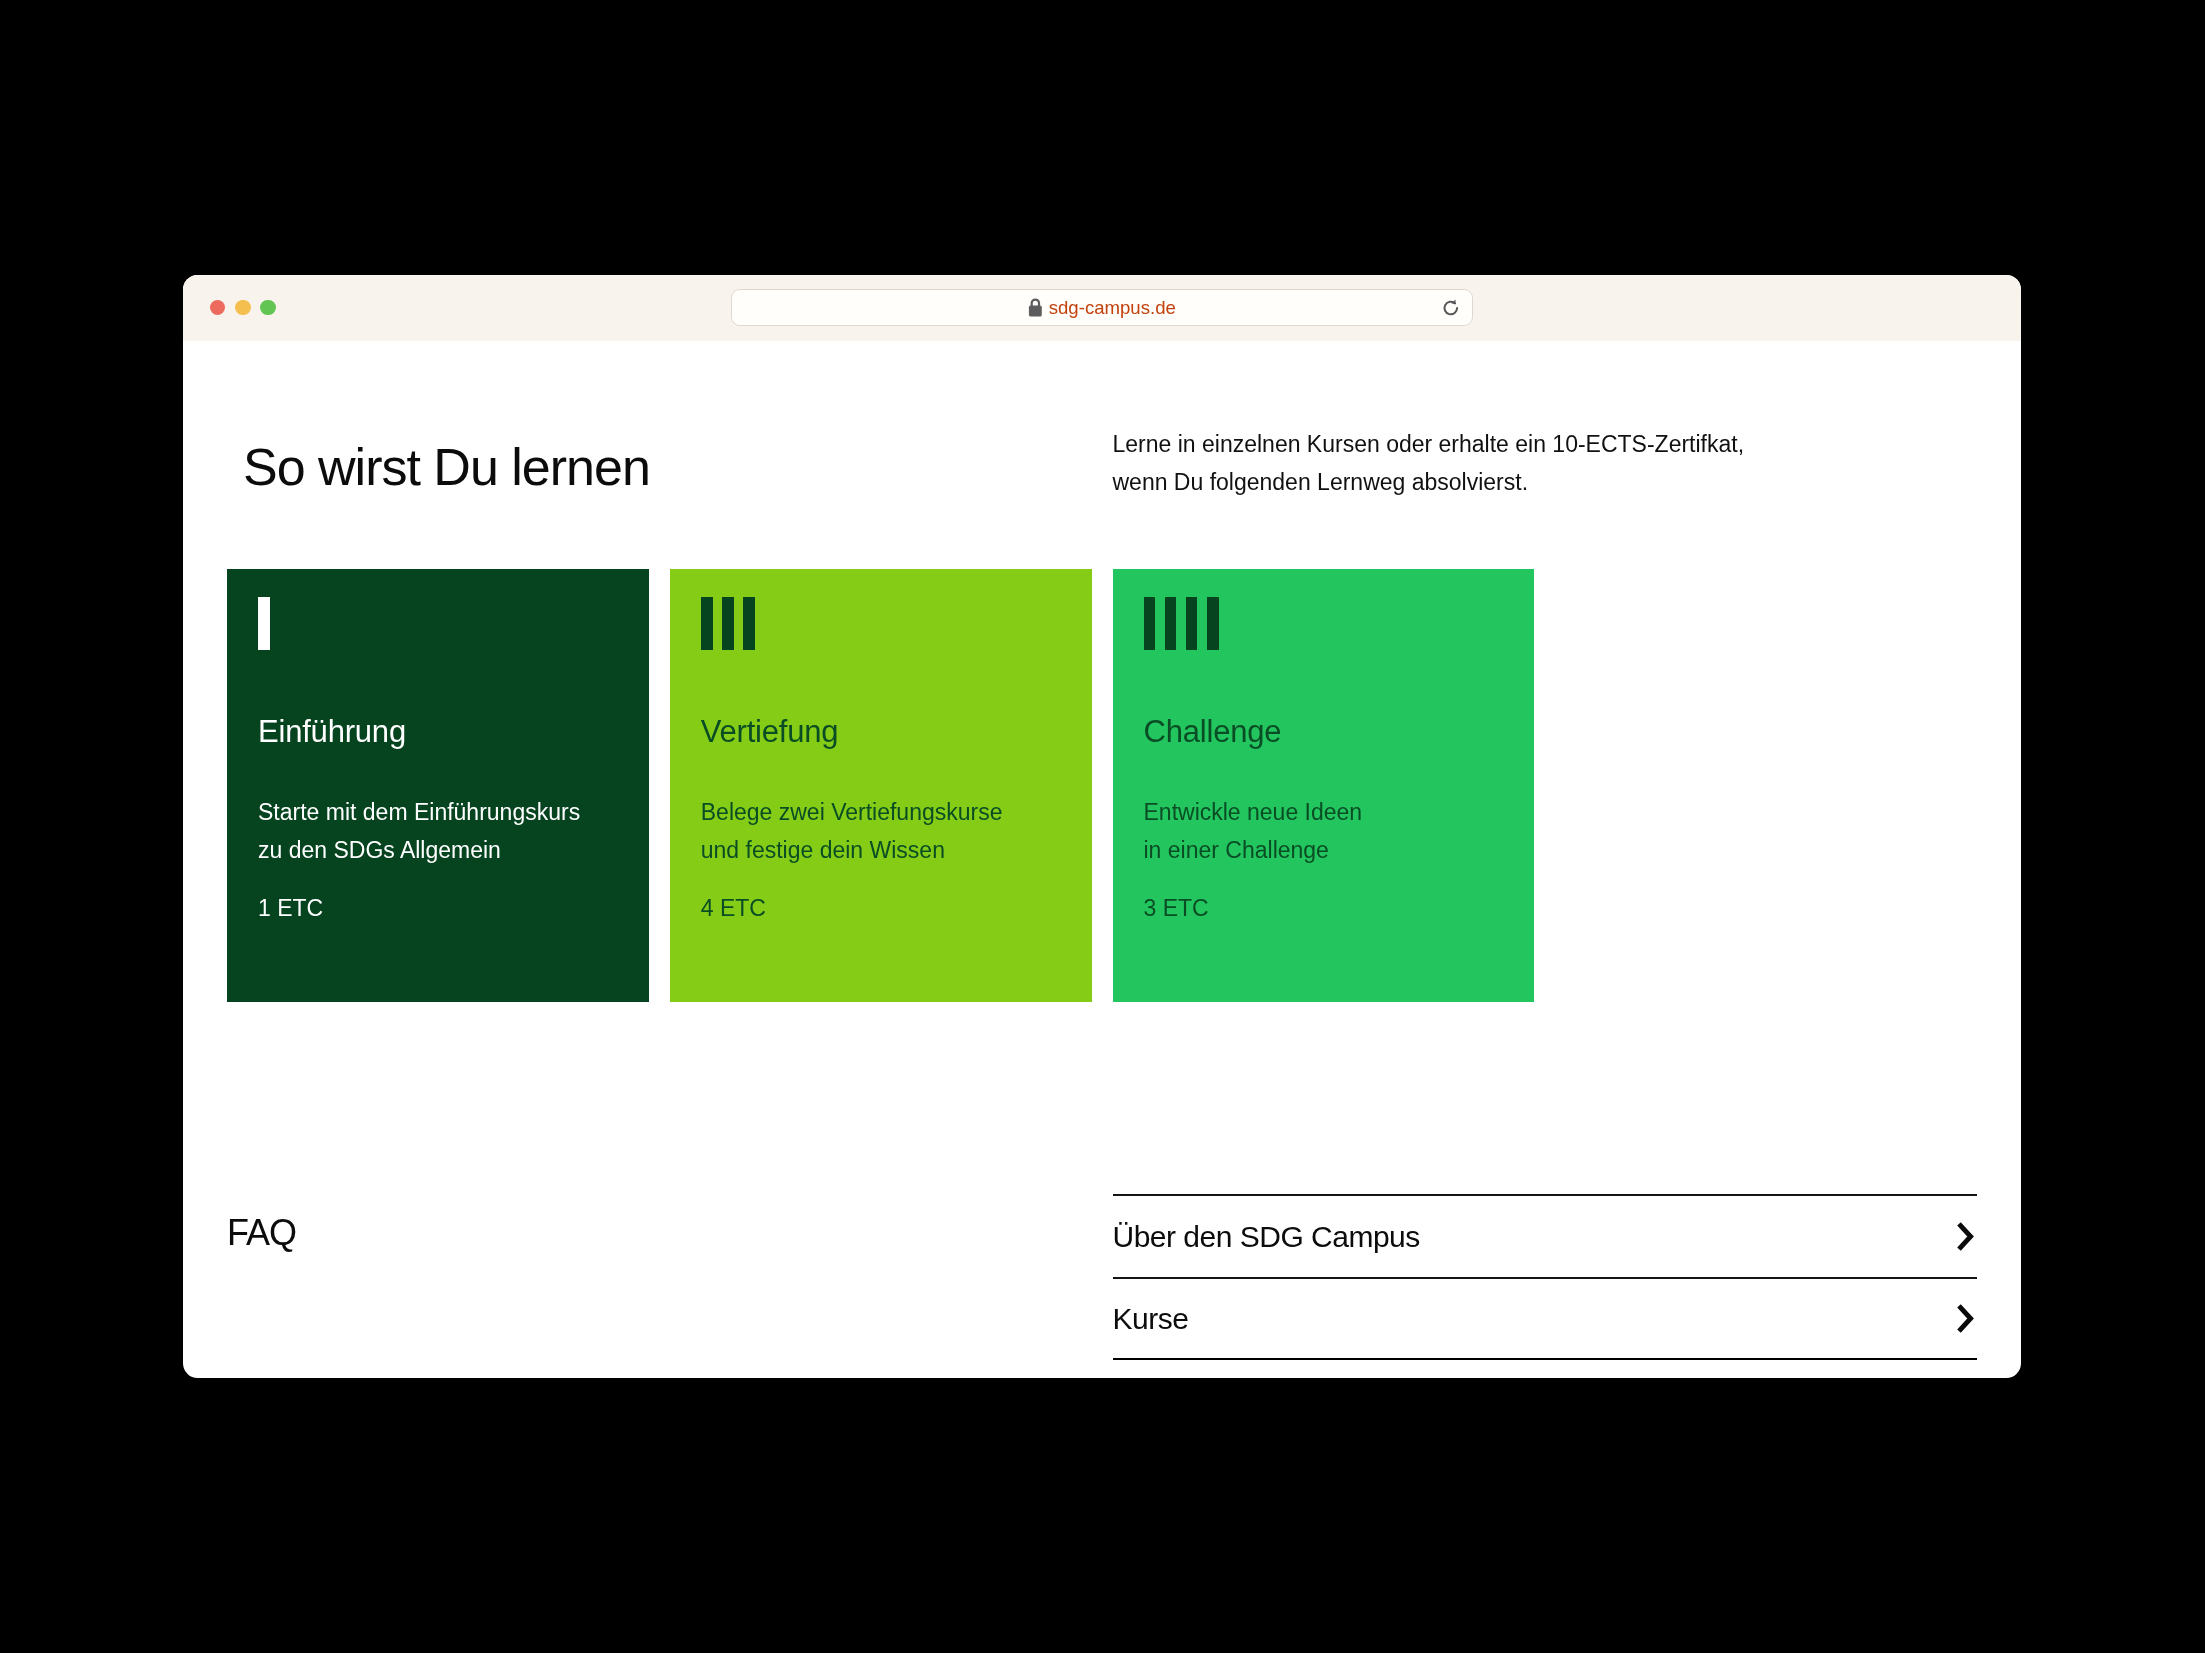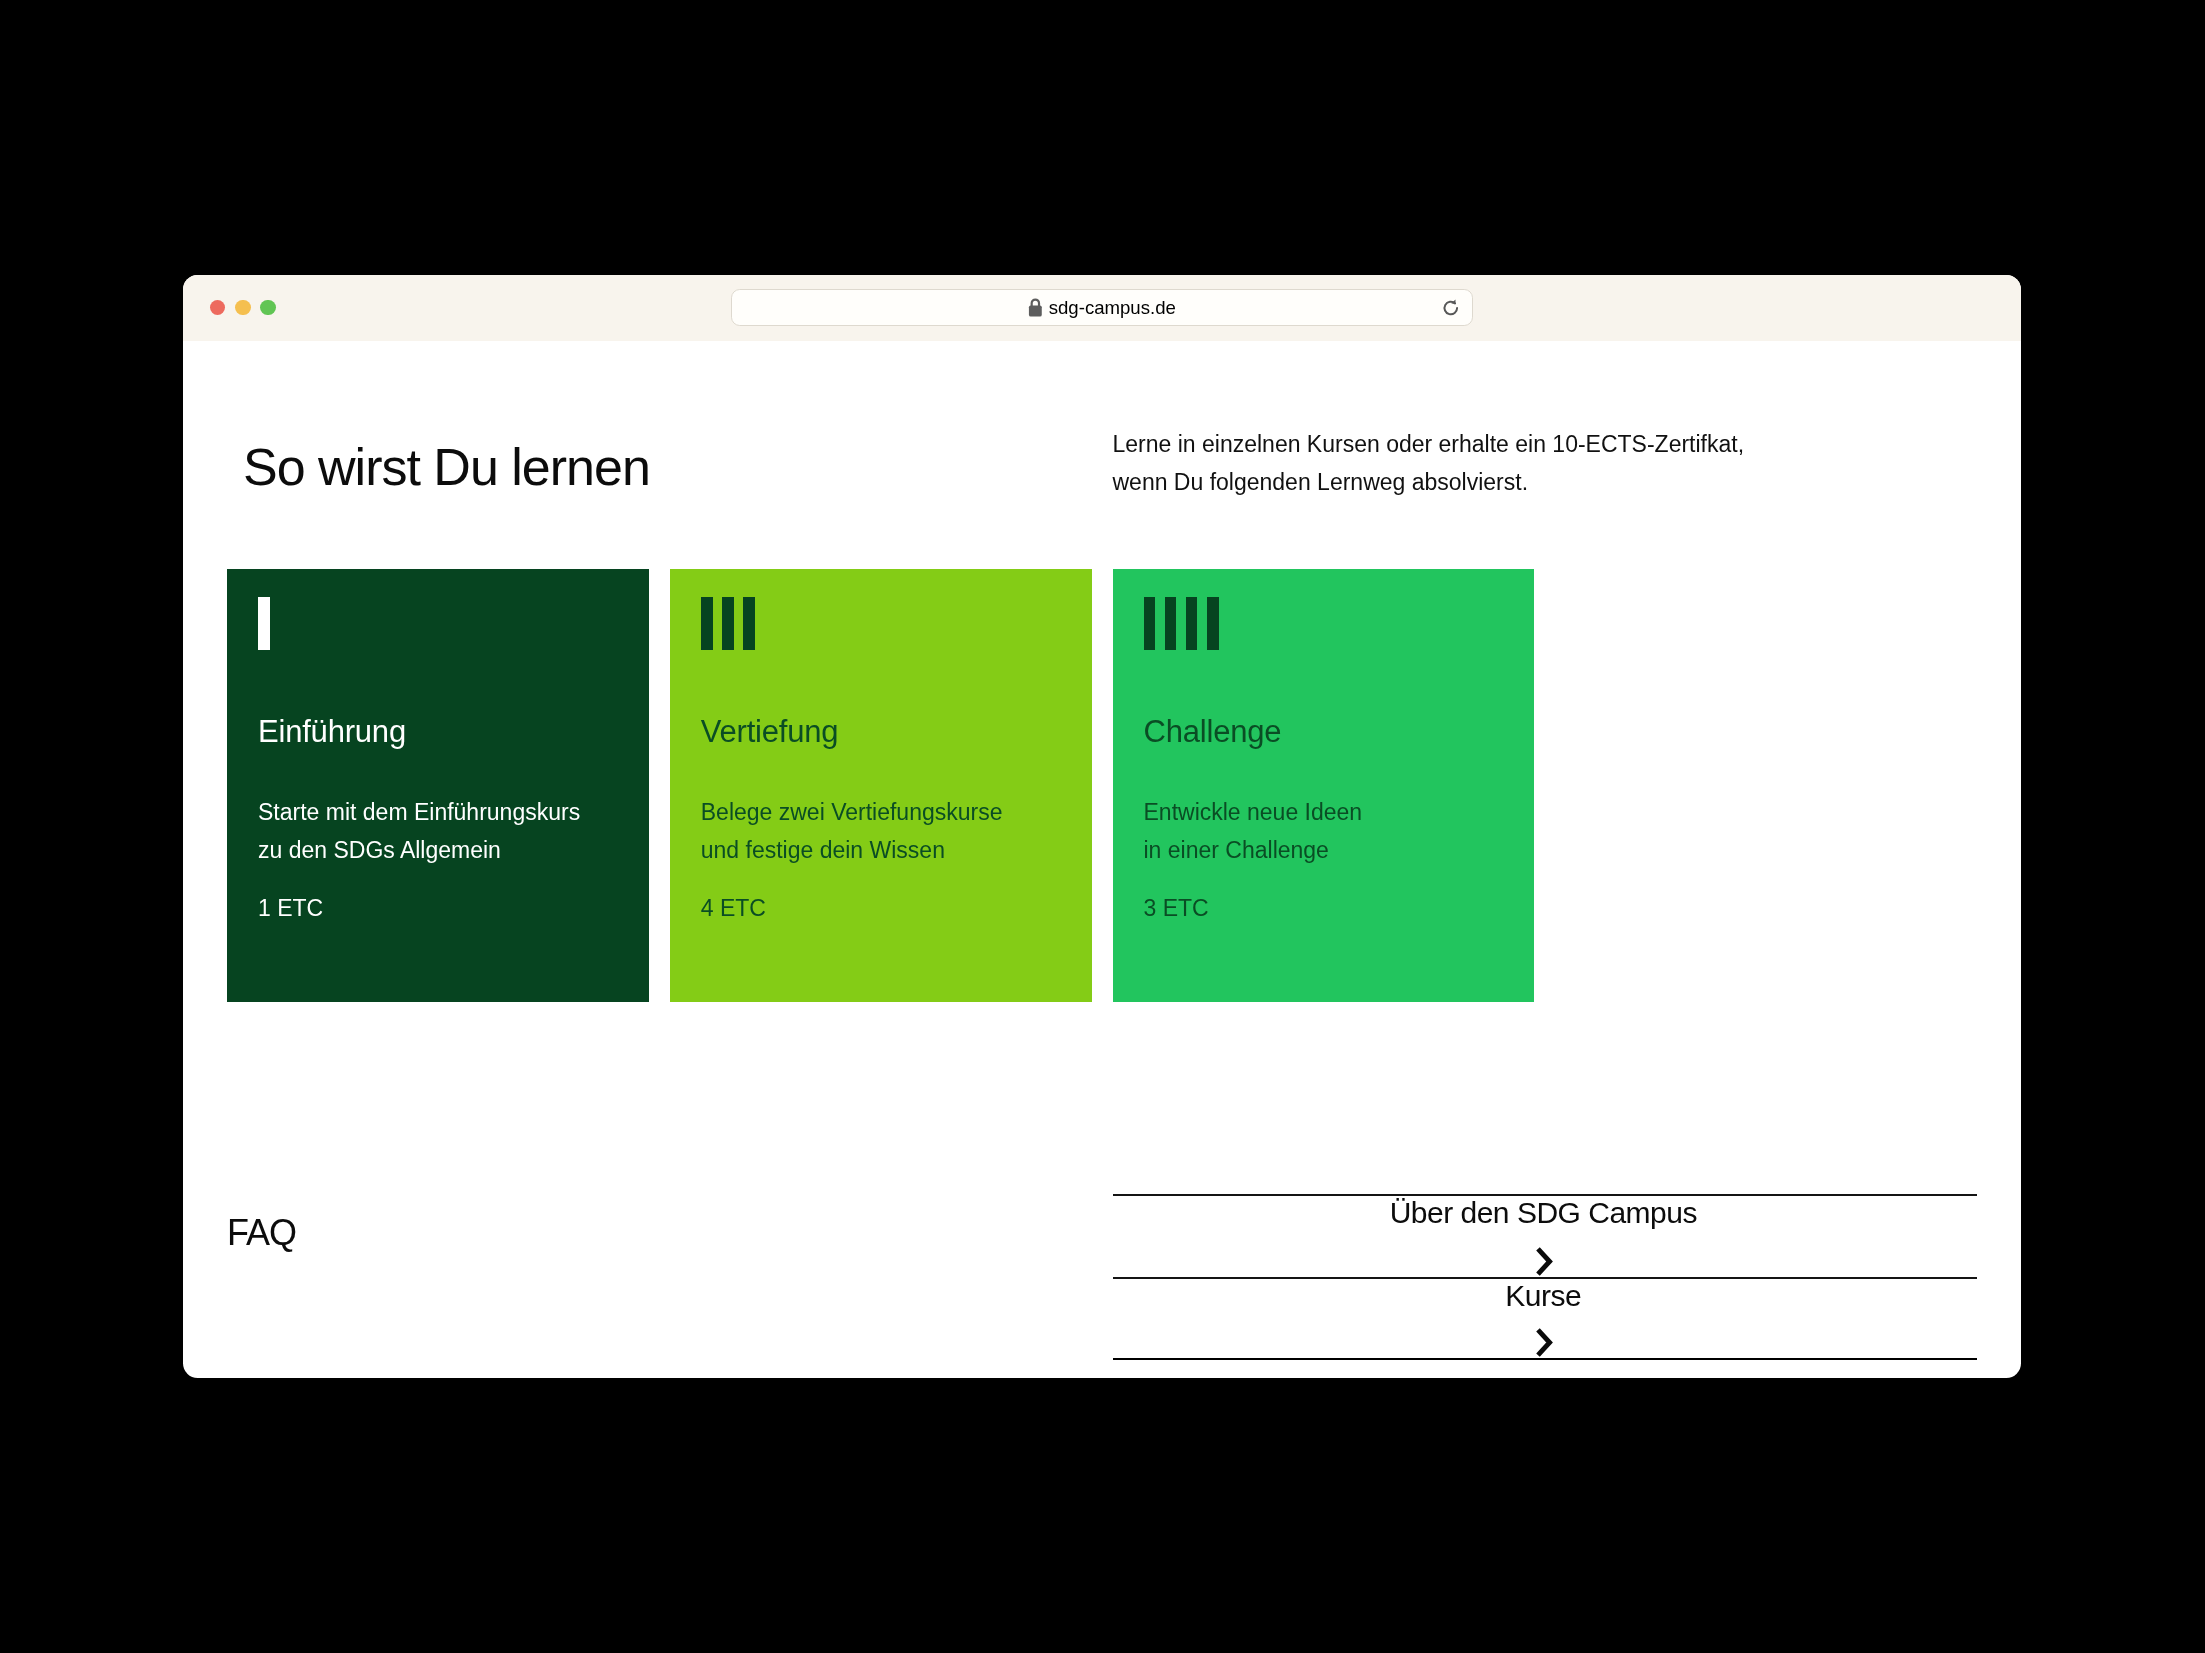--- a/index.html
+++ b/index.html
@@ -27,21 +27,21 @@
   .dot.red{background:#ed6a5e;}
   .dot.yellow{background:#f5bf4f;}
   .dot.green{background:#61c554;}
   .urlbar{
     position:absolute;left:50%;top:14px;transform:translateX(-50%);
     width:742px;height:37px;border-radius:8.8px;
     background:#fffefb;border:1px solid #ded9cf;
     display:flex;align-items:center;justify-content:center;
     box-sizing:border-box;
   }
-  .urlbar .center{display:flex;align-items:center;gap:5.9px;color:#000000;font-size:18.6px;}
+  .urlbar .center{display:flex;align-items:center;gap:5.9px;color:#c2410c;font-size:18.6px;}
   .lock{display:block;}
   .reload{
     position:absolute;right:10.8px;top:50%;transform:translateY(-50%);
   }
   
   .content{padding:0 44px;}
   .header{
     margin-top:84px;
     display:grid;grid-template-columns:1fr 1fr;column-gap:21px;
   }
@@ -78,21 +78,21 @@
     display:grid;grid-template-columns:1fr 1fr;column-gap:21px;
   }
   h2.faq-title{
     margin:12.7px 0 0 0;font-size:36px;font-weight:400;line-height:52px;
     letter-spacing:-1px;color:#0c0c0c;
   }
   .faq-list{display:flex;flex-direction:column;}
   .faq-item{
     height:83px;box-sizing:border-box;border-top:2px solid #141414;
     display:flex;align-items:center;justify-content:space-between;
-    cursor:pointer;padding:0 2.9px 0 0;flex-direction:column;
+    cursor:pointer;padding:0 2.9px 0 0;
   }
   .faq-item:last-child{border-bottom:2px solid #000000;}
   .faq-label{font-size:30px;letter-spacing:-0.5px;color:#0c0c0c;}
   .chev{display:block;}
 </style>
 </head>
 <body>
 
 <div class="window">
 

